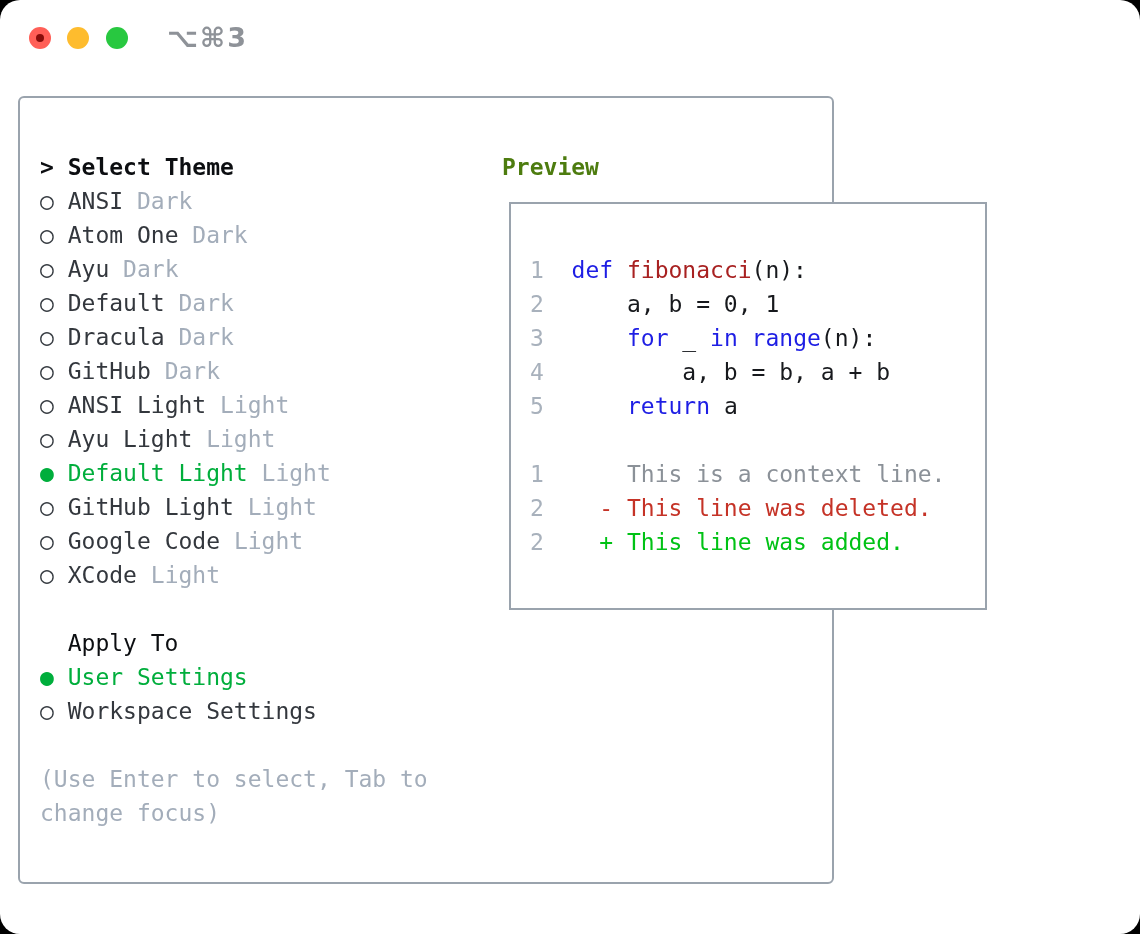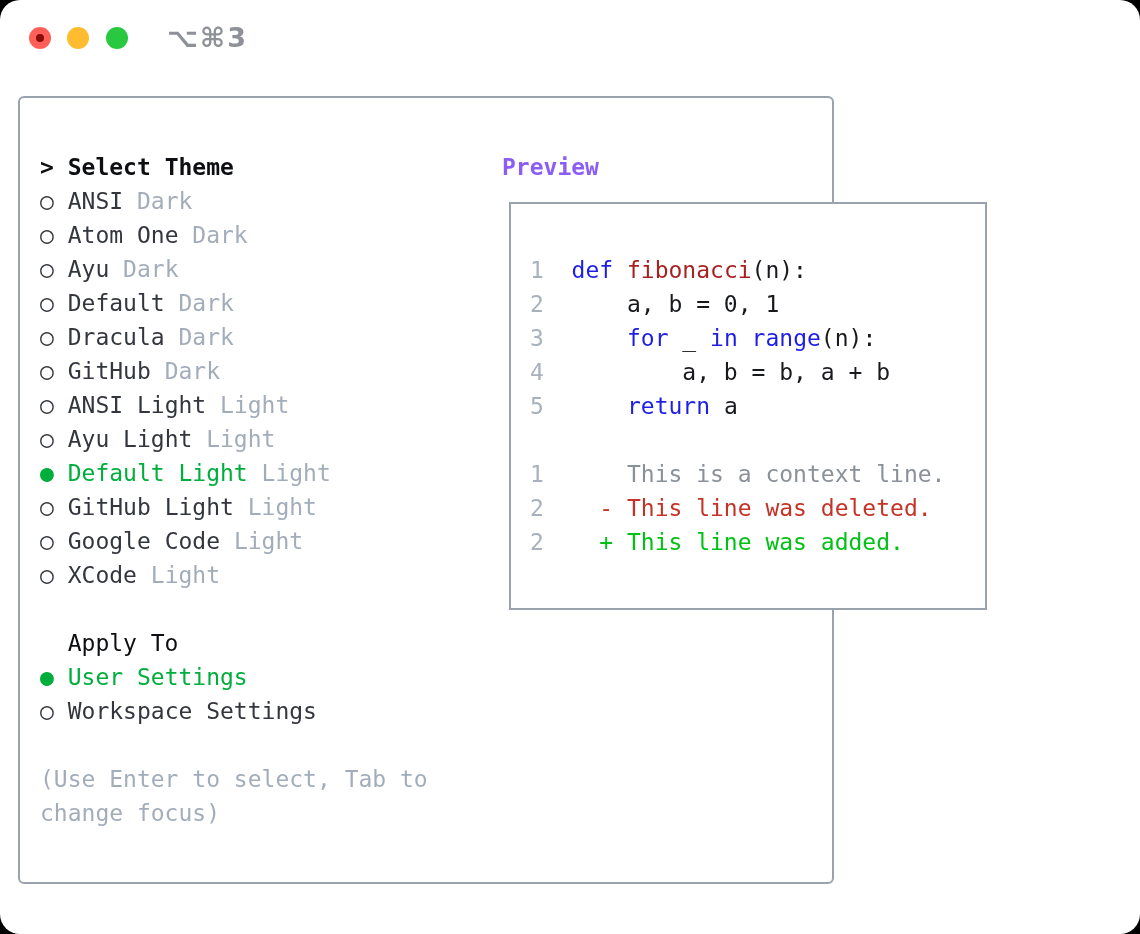--- a/index.html
+++ b/index.html
@@ -59,18 +59,18 @@
     <div class="dot" id="dot-close" style="left: 29px; background: rgb(255, 95, 87);">
       <div class="dot-inner" id="dot-close-inner" style="background: rgb(135, 13, 10);"></div>
     </div>
     <div class="dot" id="dot-min" style="left: 67px; background: rgb(254, 188, 46);"></div>
     <div class="dot" id="dot-zoom" style="left: 106px; background: rgb(40, 200, 64);"></div>
     <div class="window-title" style="color: rgb(142, 146, 152);">⌥⌘3</div>
   </div>
 
   <div class="panel" style="border-color: rgb(154, 163, 173);">
     <div class="left-col" id="left-col"><div class="row"><span style="color: rgb(12, 14, 17); font-weight: bold;">&gt; </span><span style="color: rgb(12, 14, 17); font-weight: bold;">Select Theme</span></div><div class="row"><span style="color: rgb(58, 63, 69);">○ </span><span style="color: rgb(51, 55, 61);">ANSI</span><span style="color: rgb(163, 173, 186);"> Dark</span></div><div class="row"><span style="color: rgb(58, 63, 69);">○ </span><span style="color: rgb(51, 55, 61);">Atom One</span><span style="color: rgb(163, 173, 186);"> Dark</span></div><div class="row"><span style="color: rgb(58, 63, 69);">○ </span><span style="color: rgb(51, 55, 61);">Ayu</span><span style="color: rgb(163, 173, 186);"> Dark</span></div><div class="row"><span style="color: rgb(58, 63, 69);">○ </span><span style="color: rgb(51, 55, 61);">Default</span><span style="color: rgb(163, 173, 186);"> Dark</span></div><div class="row"><span style="color: rgb(58, 63, 69);">○ </span><span style="color: rgb(51, 55, 61);">Dracula</span><span style="color: rgb(163, 173, 186);"> Dark</span></div><div class="row"><span style="color: rgb(58, 63, 69);">○ </span><span style="color: rgb(51, 55, 61);">GitHub</span><span style="color: rgb(163, 173, 186);"> Dark</span></div><div class="row"><span style="color: rgb(58, 63, 69);">○ </span><span style="color: rgb(51, 55, 61);">ANSI Light</span><span style="color: rgb(163, 173, 186);"> Light</span></div><div class="row"><span style="color: rgb(58, 63, 69);">○ </span><span style="color: rgb(51, 55, 61);">Ayu Light</span><span style="color: rgb(163, 173, 186);"> Light</span></div><div class="row"><span style="color: rgb(0, 174, 60);">● </span><span style="color: rgb(0, 174, 60);">Default Light</span><span style="color: rgb(163, 173, 186);"> Light</span></div><div class="row"><span style="color: rgb(58, 63, 69);">○ </span><span style="color: rgb(51, 55, 61);">GitHub Light</span><span style="color: rgb(163, 173, 186);"> Light</span></div><div class="row"><span style="color: rgb(58, 63, 69);">○ </span><span style="color: rgb(51, 55, 61);">Google Code</span><span style="color: rgb(163, 173, 186);"> Light</span></div><div class="row"><span style="color: rgb(58, 63, 69);">○ </span><span style="color: rgb(51, 55, 61);">XCode</span><span style="color: rgb(163, 173, 186);"> Light</span></div><div class="row"></div><div class="row"><span style="color: rgb(12, 14, 17);">  Apply To</span></div><div class="row"><span style="color: rgb(0, 174, 60);">● </span><span style="color: rgb(0, 174, 60);">User Settings</span></div><div class="row"><span style="color: rgb(58, 63, 69);">○ </span><span style="color: rgb(51, 55, 61);">Workspace Settings</span></div><div class="row"></div><div class="row"><span style="color: rgb(163, 173, 186);">(Use Enter to select, Tab to</span></div><div class="row"><span style="color: rgb(163, 173, 186);">change focus)</span></div></div>
-    <div class="preview-heading" style="color: #8b5cf6;">Preview</div>
+    <div class="preview-heading" style="color: #4d7c0f;">Preview</div>
     <div class="preview-box" style="border-color: rgb(154, 163, 173);">
       <div class="code" id="preview-code"><div class="row"><span style="color: rgb(168, 177, 188);">1  </span><span style="color: rgb(30, 30, 228);">def</span><span style="color: rgb(23, 25, 29);"> </span><span style="color: rgb(168, 33, 33);">fibonacci</span><span style="color: rgb(23, 25, 29);">(n):</span></div><div class="row"><span style="color: rgb(168, 177, 188);">2  </span><span style="color: rgb(23, 25, 29);">    a, b = 0, 1</span></div><div class="row"><span style="color: rgb(168, 177, 188);">3  </span><span style="color: rgb(23, 25, 29);">    </span><span style="color: rgb(30, 30, 228);">for</span><span style="color: rgb(23, 25, 29);"> _ </span><span style="color: rgb(30, 30, 228);">in</span><span style="color: rgb(23, 25, 29);"> </span><span style="color: rgb(30, 30, 228);">range</span><span style="color: rgb(23, 25, 29);">(n):</span></div><div class="row"><span style="color: rgb(168, 177, 188);">4  </span><span style="color: rgb(23, 25, 29);">        a, b = b, a + b</span></div><div class="row"><span style="color: rgb(168, 177, 188);">5  </span><span style="color: rgb(23, 25, 29);">    </span><span style="color: rgb(30, 30, 228);">return</span><span style="color: rgb(23, 25, 29);"> a</span></div><div class="row"><span style="color: rgb(23, 25, 29);"> </span></div><div class="row"><span style="color: rgb(168, 177, 188);">1  </span><span style="color: rgb(139, 145, 152);">    This is a context line.</span></div><div class="row"><span style="color: rgb(168, 177, 188);">2  </span><span style="color: rgb(197, 51, 39);">  - This line was deleted.</span></div><div class="row"><span style="color: rgb(168, 177, 188);">2  </span><span style="color: rgb(0, 194, 21);">  + This line was added.</span></div></div>
     </div>
   </div>
 </div>
 
 </body></html>

